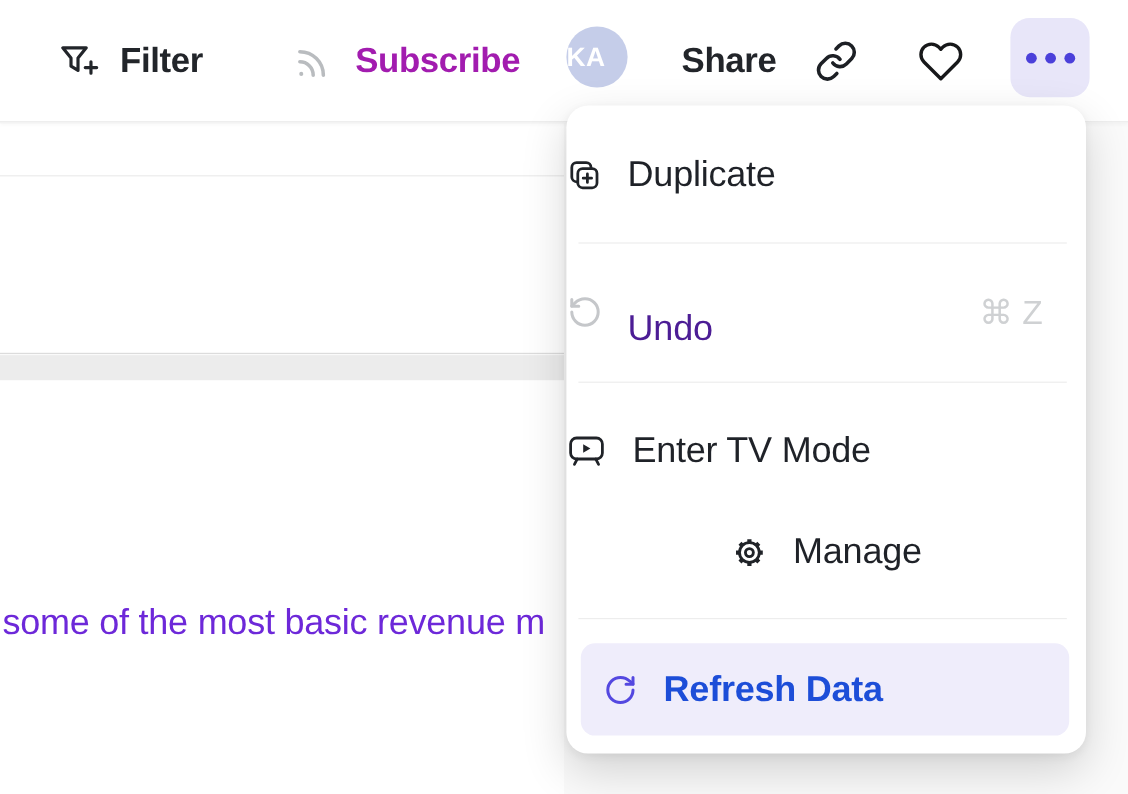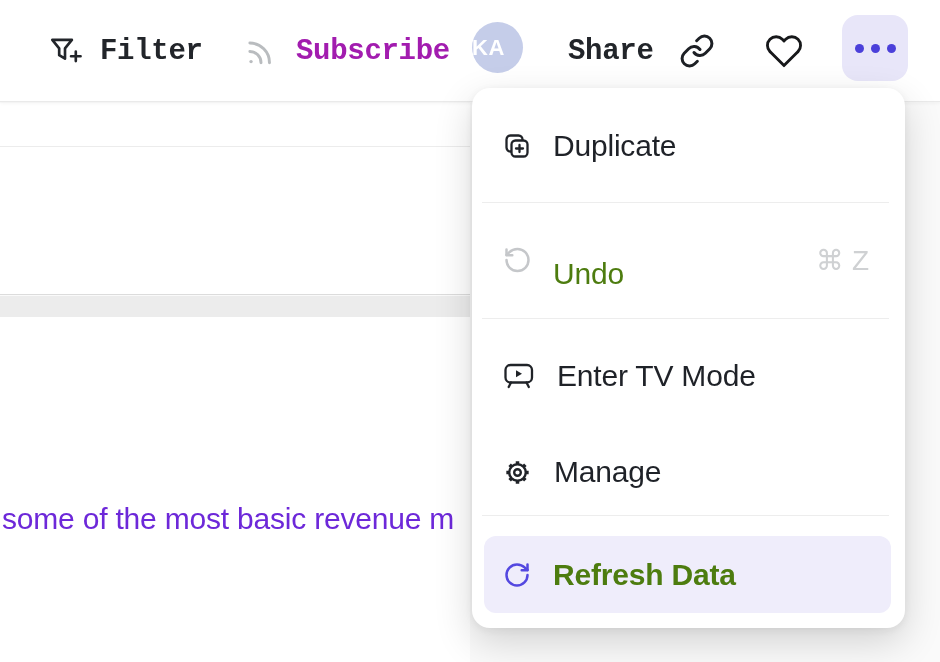--- a/index.html
+++ b/index.html
@@ -16,21 +16,21 @@
   .toolbar {
     position:absolute; left:0; top:0; width:940px; height:102px;
     background:#ffffff; border-bottom:1px solid #eaeaea;
     box-shadow:0 2px 3px rgba(0,0,0,0.03);
     z-index:1;
   }
   .tb-item {
     position:absolute; top:0; height:102px;
     display:flex; align-items:center; gap:17px;
     background:none; border:none; cursor:pointer;
-    font-family:Liberation Mono, monospace;
+    font-family:Liberation Sans, sans-serif;
   }
   .tb-label { font-size:29px; font-weight:700; letter-spacing:-0.3px; color:#22252a; }
   .tb-filter { left:47px; }
   .tb-subscribe { left:243px; }
   .tb-subscribe .tb-label { color:#a21caf; }
   .avatar {
     position:absolute; left:472px; top:22px; width:51px; height:51px;
     border-radius:50%; background:#c5cde9;
     display:flex; align-items:center; 
     color:#ffffff; font-size:22px; font-weight:700; letter-spacing:0.5px;
@@ -60,39 +60,39 @@
 
   
   .menu {
     position:absolute; left:472px; top:88px; width:433px; height:540px;
     background:#ffffff; border-radius:18px; z-index:10;
     box-shadow:0 14px 38px rgba(0,0,0,0.16), 0 2px 8px rgba(0,0,0,0.06);
   }
   .menu-item {
     position:absolute; left:0; width:100%;
     display:flex; align-items:center; gap:21px;
-    padding-left:30px; cursor:pointer;
+    cursor:pointer;
     background:none; border:none; font-family:inherit;
   }
   .menu-item .mi-label { font-size:30px; font-weight:500; color:#1f2228; letter-spacing:-0.2px; }
   .menu-divider { position:absolute; left:10px; right:16px; height:0; border-top:1px solid #ededed; }
   .mi-duplicate { top:10px; height:96px; }
   .div-1 { top:114px; }
   .mi-undo { top:126px; height:92px; cursor:default; }
-  .mi-undo .mi-label { color:#4d7c0f;margin-top:28px; }
+  .mi-undo .mi-label { color:#4c1d95;margin-top:28px; }
   .mi-shortcut { position:absolute; right:36px; font-size:28px; color:#cfd1d3; }
   .div-2 { top:230px; }
   .mi-tv { top:242px; height:92px; }
-  .mi-manage { top:340px; height:88px; }
+  .mi-manage { top:328px; height:88px;justify-content:center; }
   .div-3 { top:427px; }
   .mi-refresh {
     top:448px; left:12px; width:407px; height:77px;
     border-radius:12px; background:#efedfb; padding-left:18px;
   }
-  .mi-refresh .mi-label { color:#4d7c0f; font-weight:600; }
+  .mi-refresh .mi-label { color:#1d4ed8; font-weight:600; }
 </style>
 </head>
 <body>
 
 <div class="toolbar">
 
   <button class="tb-item tb-filter">
     <span>
       <svg width="36" height="36" viewBox="0 0 34 34" fill="none" stroke="#22252a" stroke-width="2.5" stroke-linejoin="round" stroke-linecap="round">
         <path d="M5 6.5h18.5L17 14.5v9.8l-5.5-3.4v-6.4L5 6.5z"></path>

